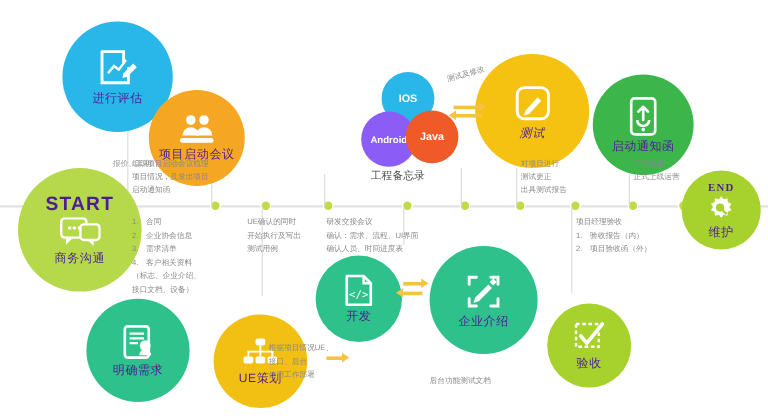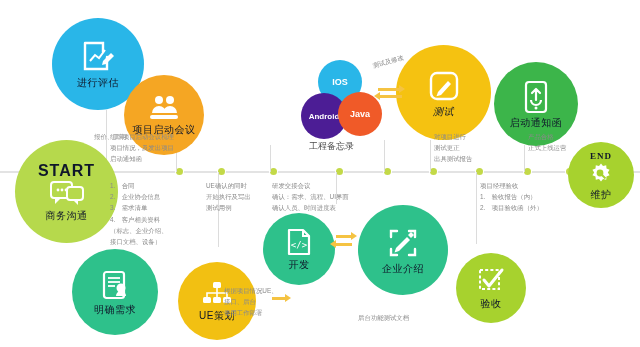--- a/index.html
+++ b/index.html
@@ -35,21 +35,21 @@
   }
 
   
   .node{
     position:absolute;
     border-radius:50%;
     display:flex;
     flex-direction:column;
     align-items:center;
     justify-content:center;
-    color:#0f172a;
+    color:#4c1d95;
     text-align:left;
     box-sizing:border-box;
   }
   .node .ico{
     display:block;
     line-height:0;
     margin-bottom:3px;
   }
   .node .lbl{
     font-size:10px;
@@ -280,21 +280,21 @@
         <circle cx="11" cy="11" r="3.4" fill="#a7d22e"></circle>
         <line x1="13" y1="13" x2="16.5" y2="16.5" stroke="#a7d22e" stroke-width="2"></line>
       </svg>
     </span>
     <span class="lbl">维护</span>
   </div>
 
   <div class="plat" style="left:318px;top:60px;width:44px;height:44px;background:#29b6e8;">
     <span>IOS</span>
   </div>
-  <div class="plat" style="left:301px;top:93px;width:46px;height:46px;background:#4c1d95;">
+  <div class="plat" style="left:301px;top:93px;width:46px;height:46px;background:#8b5cf6;">
     <span style="font-size:8px">Android</span>
   </div>
   <div class="plat" style="left:338px;top:92px;width:44px;height:44px;background:#f05a28;text-align:right;">
     <span>Java</span>
   </div>
   <div class="plat-caption" style="left:309px;top:140px;">工程备忘录</div>
 
   <div class="arrow-pair" style="left:378px;top:78px;">
     <div class="arr" style="left:0;top:10px;width:22px;"></div>
     <div class="arrhead r" style="left:21px;top:7px;"></div>

